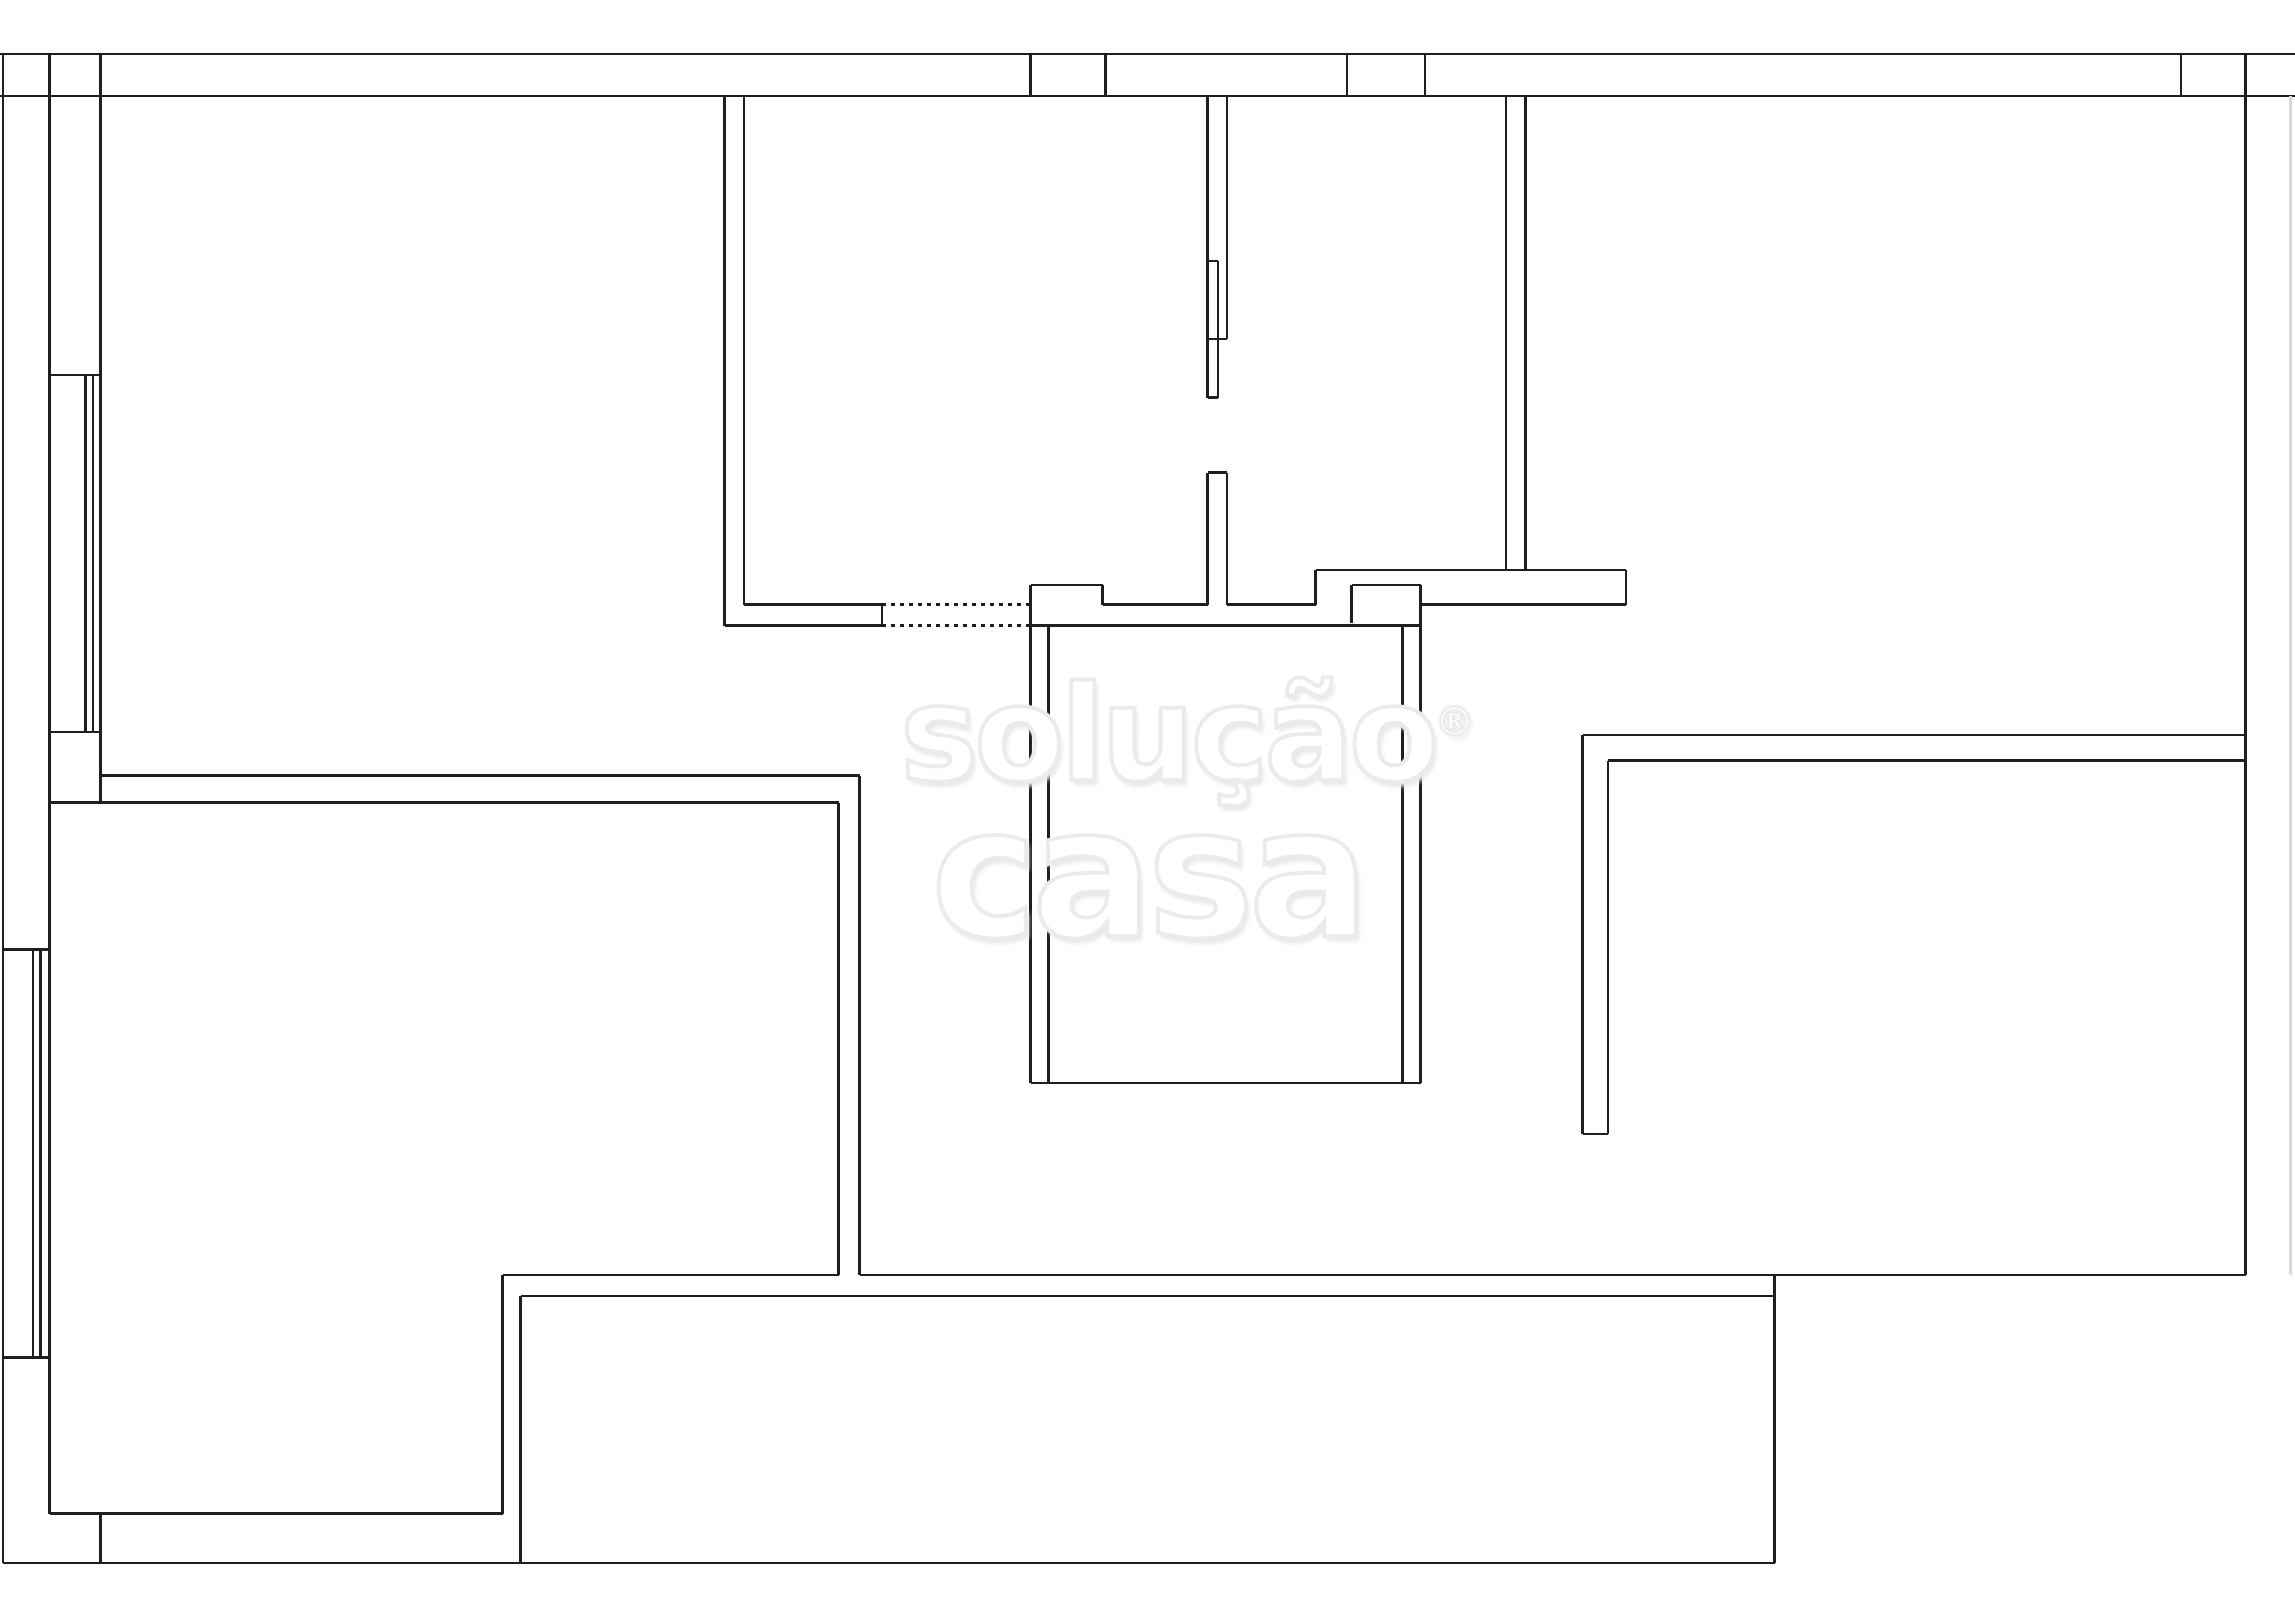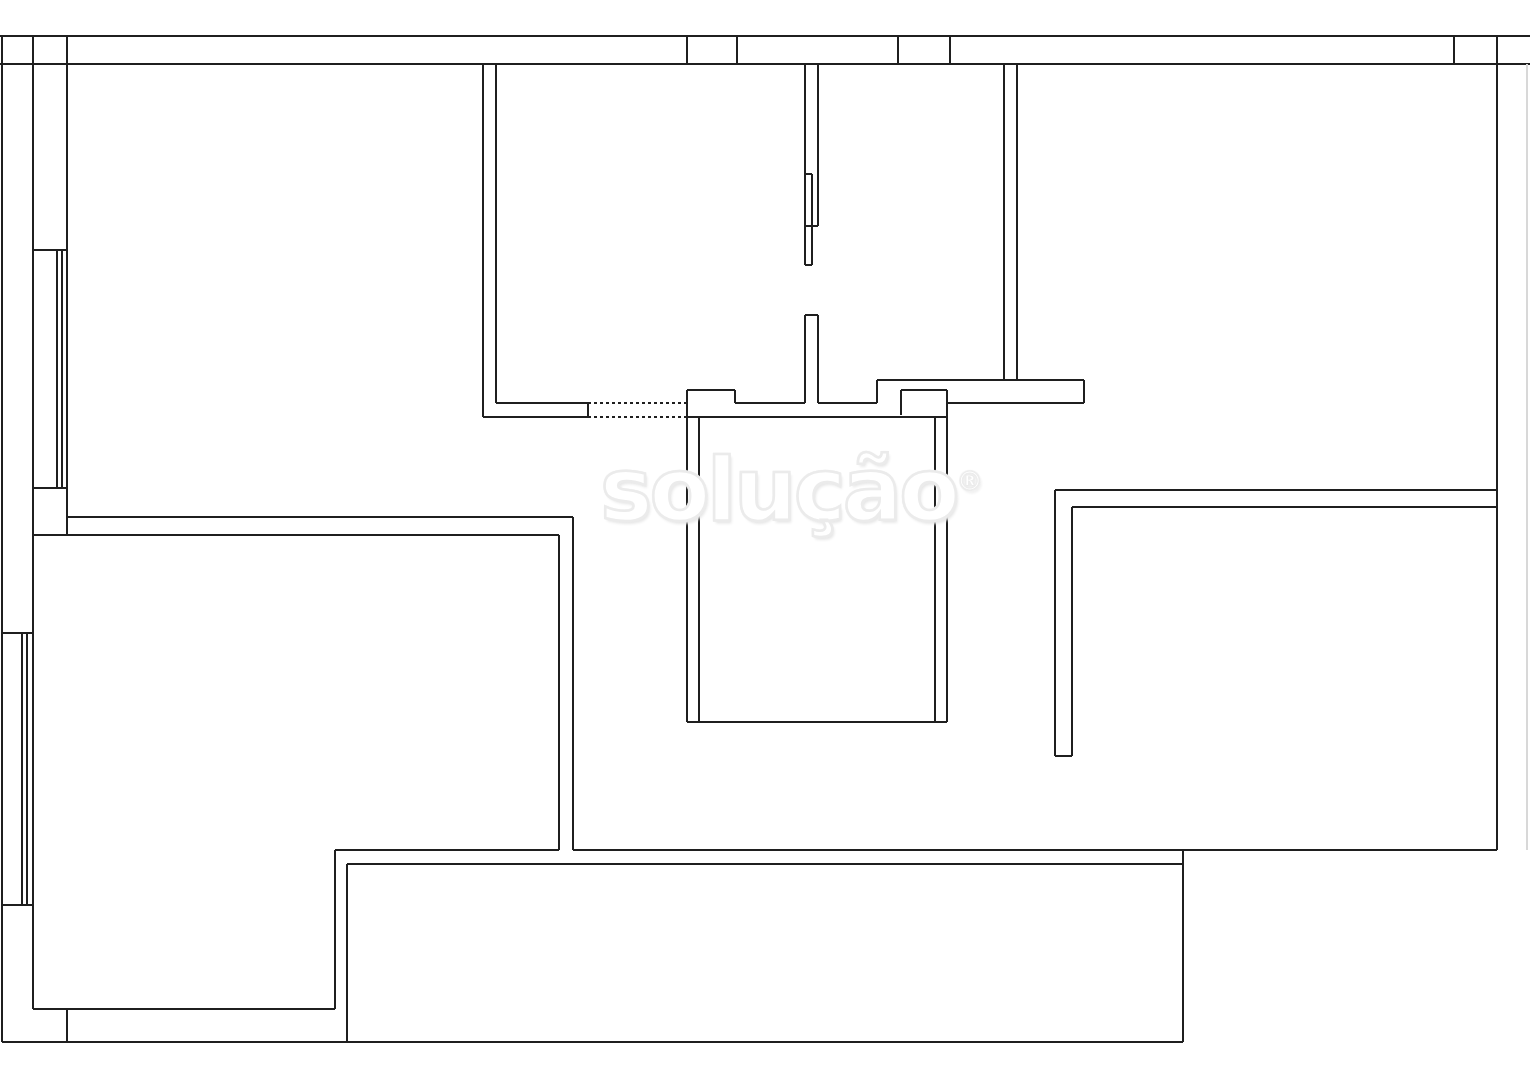--- a/index.html
+++ b/index.html
@@ -125,15 +125,16 @@
       <line x1="1017" y1="64" x2="1017" y2="380"></line>
       <line x1="1055" y1="490" x2="1497" y2="490"></line>
       <line x1="1072" y1="507" x2="1497" y2="507"></line>
       <line x1="1055" y1="490" x2="1055" y2="756"></line>
       <line x1="1072" y1="507" x2="1072" y2="756"></line>
       <line x1="1055" y1="756" x2="1072" y2="756"></line>
     </svg>
 
   <div class="watermark">
     <span class="wm-line1"><span>solução</span><span class="wm-reg">®</span></span>
+    <span class="wm-line2">casa</span>
   </div>
 
 </div>
 
 </body></html>

